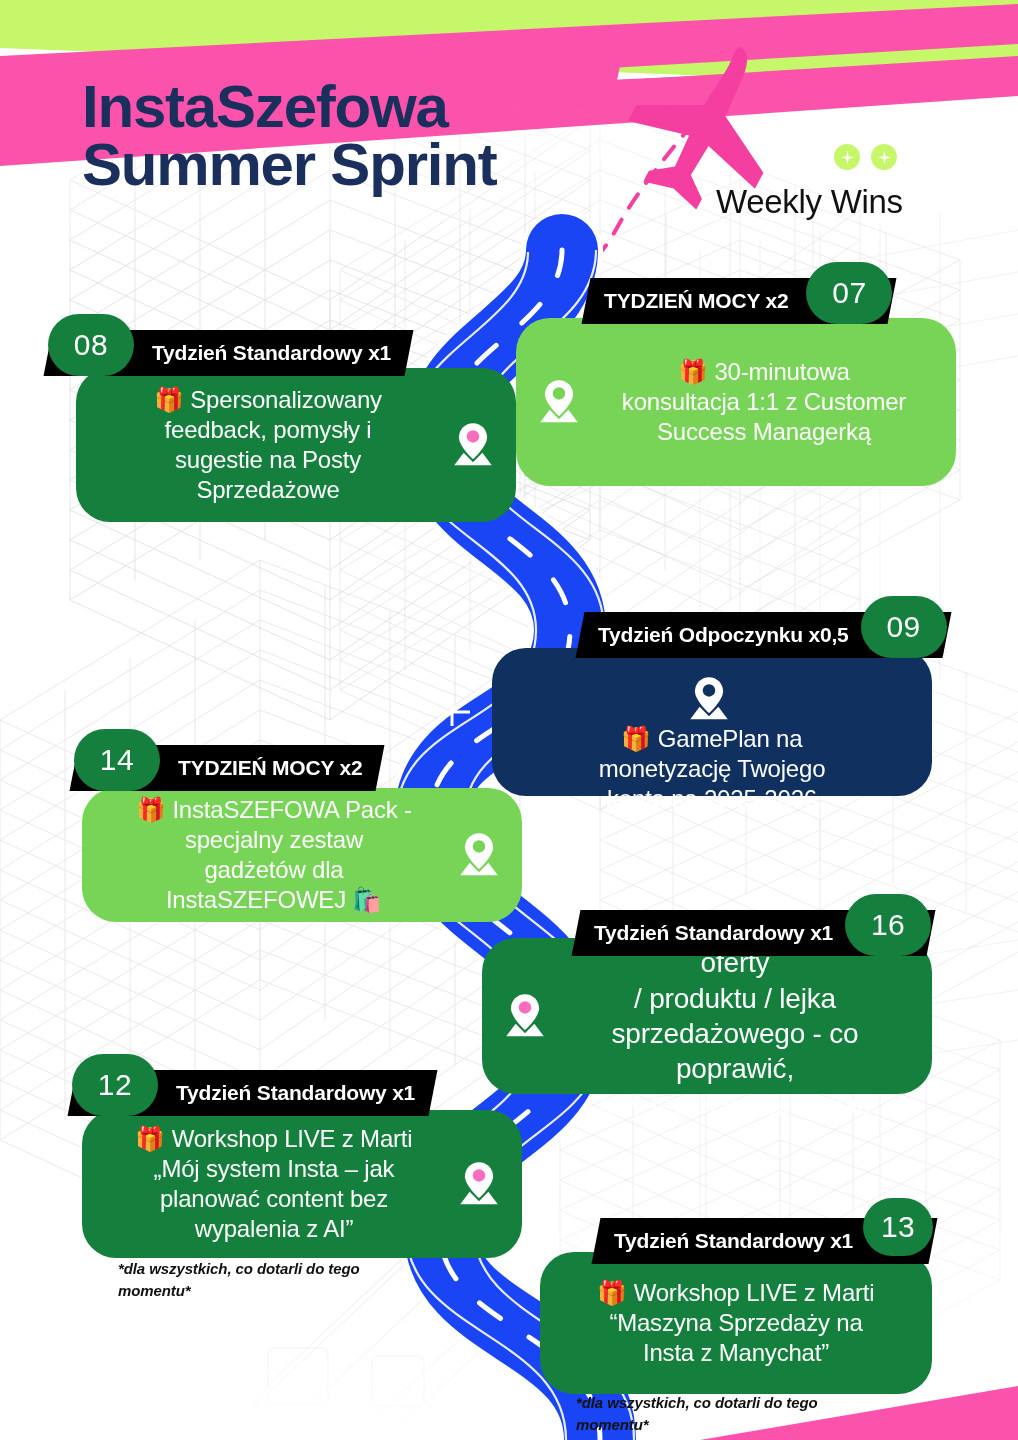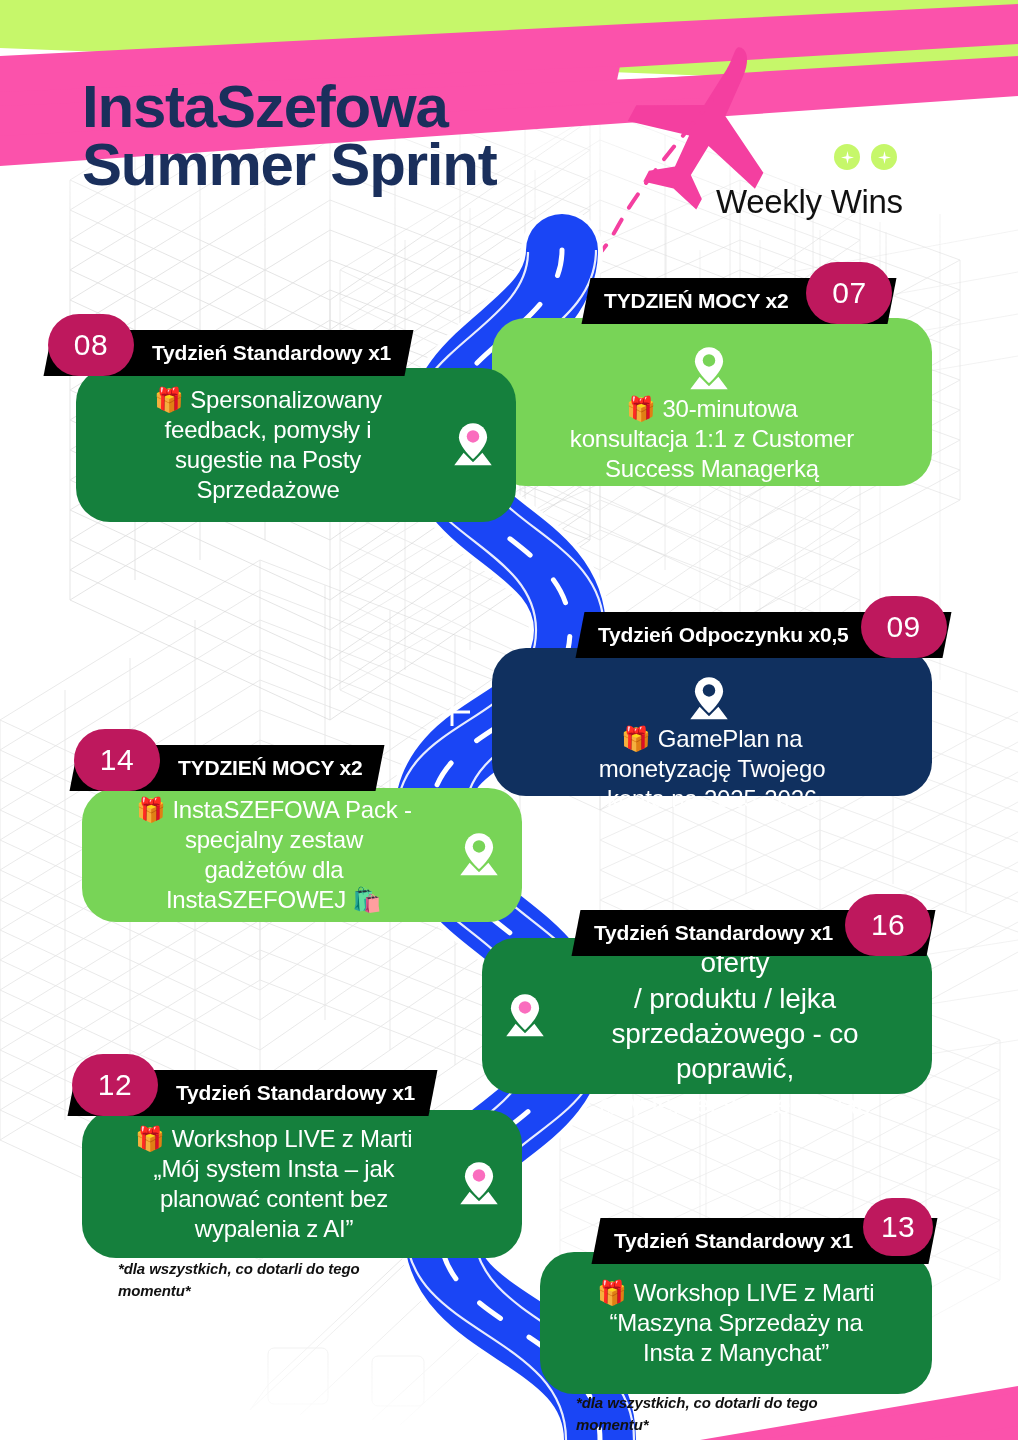--- a/index.html
+++ b/index.html
@@ -136,21 +136,21 @@
     white-space: nowrap;
   }
   .label-banner.skew-l { transform: skewX(-11deg); }
   .label-banner.skew-l > span { transform: skewX(11deg); }
   .label-banner > span { padding: 0 18px; display: block; }
 
   .label-num {
     position: absolute;
     width: 86px;
     height: 62px;
-    background: #be185d;
+    background: #15803d;
     border-radius: 34px;
     display: flex;
     align-items: center;
     justify-content: center;
     color: #ffffff;
     font-size: 30px;
     font-weight: 400;
     letter-spacing: 0.5px;
   }
   .label-num.left  { left: 0; top: -16px; }
@@ -349,21 +349,21 @@
     </g>
   </svg>
 
   <svg class="road-layer" viewBox="0 0 1018 1440">
     <g stroke="#ffffff" stroke-width="3" fill="none">
       <line x1="434" y1="712" x2="470" y2="712"></line>
       <line x1="452" y1="700" x2="452" y2="726"></line>
     </g>
   </svg>
 
-  <div class="card green" style="left:492px;top:318px;width:440px;height:168px;flex-direction:column;">
+  <div class="card green" style="left:516px;top:318px;width:440px;height:168px;">
     <div class="pin left">
       <svg viewBox="0 0 64 64">
         <path d="M32,4 C22,4 14,12 14,22 C14,34 32,50 32,50 C32,50 50,34 50,22 C50,12 42,4 32,4 Z" fill="#ffffff"></path>
         <circle cx="32" cy="21" r="8" fill="#78d457"></circle>
         <path d="M20,42 L32,54 L44,42 L56,58 L8,58 Z" fill="#ffffff"></path>
       </svg>
     </div>
     <div class="card-text">🎁 30-minutowa
 konsultacja 1:1 z Customer
 Success Managerką</div>

